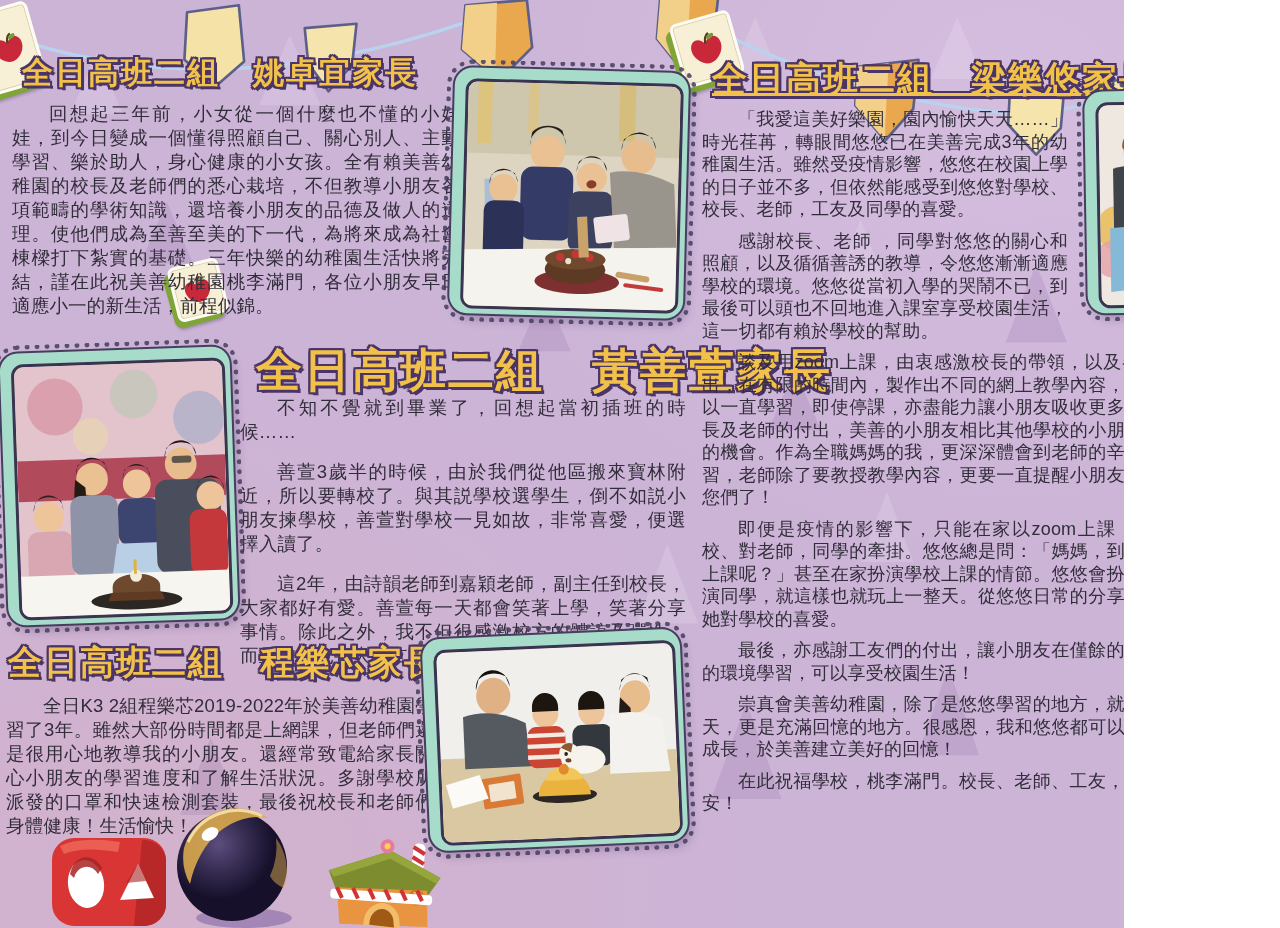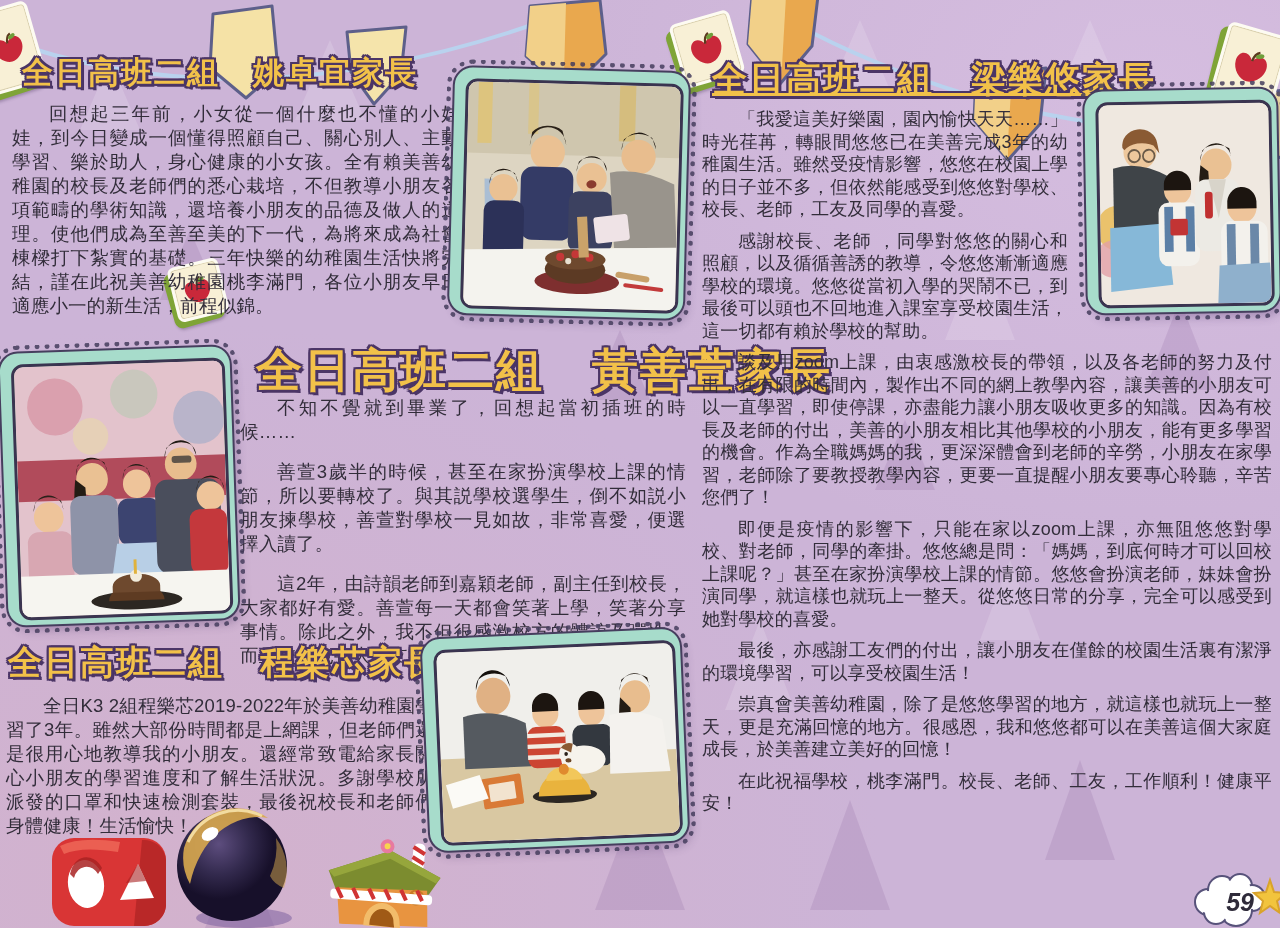--- a/index.html
+++ b/index.html
@@ -1,18 +1,18 @@
 <!DOCTYPE html>
 <html><head>
 <meta charset="utf-8">
 <style>
   html,body{margin:0;padding:0;}
   body{font-family:"Liberation Sans",sans-serif;}
   .page{
-    position:relative;width:1280px;height:928px;overflow:hidden;
+    position:relative;width:1124px;height:928px;overflow:hidden;
     background:
       radial-gradient(ellipse at 15% 95%, rgba(216,176,196,.55), rgba(216,176,196,0) 45%),
       radial-gradient(ellipse at 90% 10%, rgba(222,198,232,.5), rgba(222,198,232,0) 40%),
       #ccb4d7;
   }
   .bg-layer{position:absolute;inset:0;pointer-events:none;}
 
   
   .headline{
     position:absolute;margin:0;font-weight:700;color:#f2c149;letter-spacing:2px;
@@ -196,21 +196,21 @@
         <rect x="112" y="130" width="10" height="40" fill="#caa36a" transform="rotate(-4 117 150)"></rect>
         <rect x="150" y="185" width="34" height="6" rx="3" fill="#c8a06a" transform="rotate(8 167 188)"></rect>
         <rect x="158" y="196" width="40" height="4" rx="2" fill="#c23a3a" transform="rotate(6 178 198)"></rect>
       </svg>
     </div>
   </div>
 
   <h2 class="headline" style="left:256px;top:340px;font-size:46px;">全日高班二組　黃善萱家長</h2>
   <div class="story" style="left:240px;top:396px;width:446px;">
     <p>不知不覺就到畢業了，回想起當初插班的時候……</p>
-    <p>善萱3歲半的時候，甚至在家扮演學校上課的情節，所以要轉校了。與其説學校選學生，倒不如説小朋友揀學校，善萱對學校一見如故，非常喜愛，便選擇入讀了。</p>
+    <p>善萱3歲半的時候，由於我們從他區搬來寶林附近，所以要轉校了。與其説學校選學生，倒不如説小朋友揀學校，善萱對學校一見如故，非常喜愛，便選擇入讀了。</p>
     <p>這2年，由詩韻老師到嘉穎老師，副主任到校長，大家都好有愛。善萱每一天都會笑著上學，笑著分享事情。除此之外，我不但很感激校方的體諒及彈性，而且校方也強大地支援了家庭教育。美善，感謝你！</p>
   </div>
   <div class="photo-frame" style="left:4px;top:350px;width:208px;height:250px;transform:rotate(-2deg);">
     <div class="photo">
       <svg viewBox="0 0 210 245" preserveAspectRatio="none">
         <rect width="210" height="245" fill="#e3c3cc"></rect>
         <circle cx="40" cy="40" r="28" fill="#d4899a" opacity=".6"></circle>
         <circle cx="120" cy="30" r="24" fill="#b7c9b3" opacity=".6"></circle>
         <circle cx="185" cy="55" r="26" fill="#8fa6c8" opacity=".5"></circle>
         <circle cx="75" cy="70" r="18" fill="#e8d8a8" opacity=".6"></circle>

